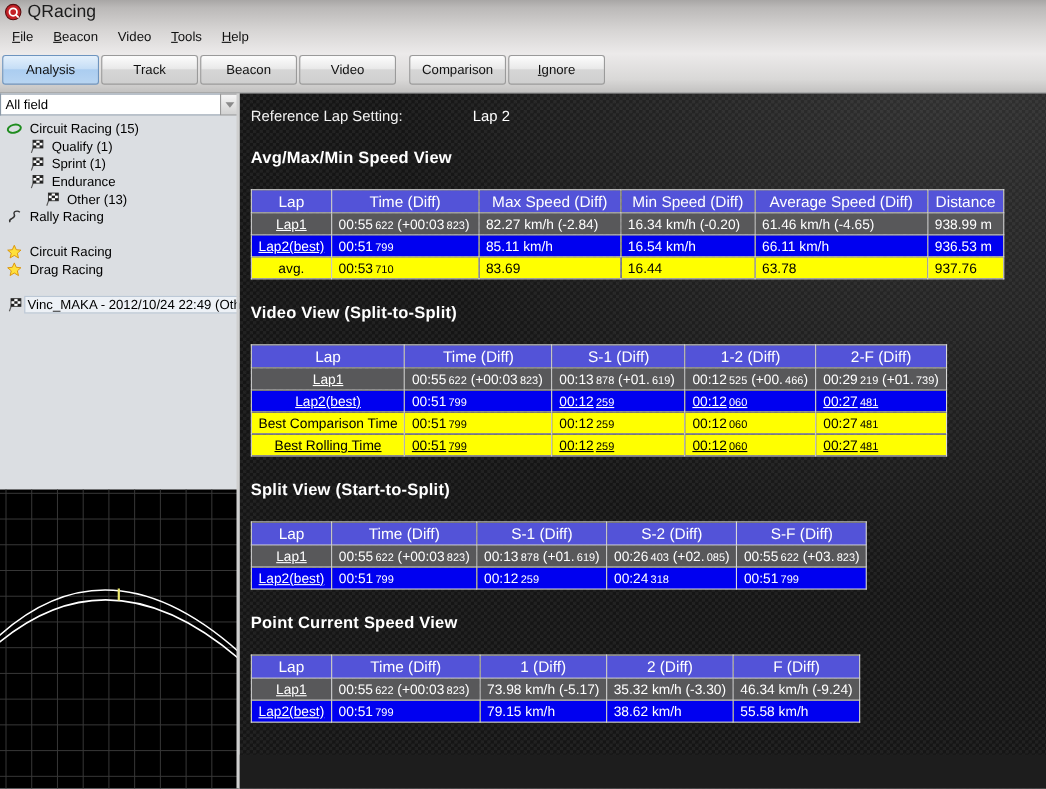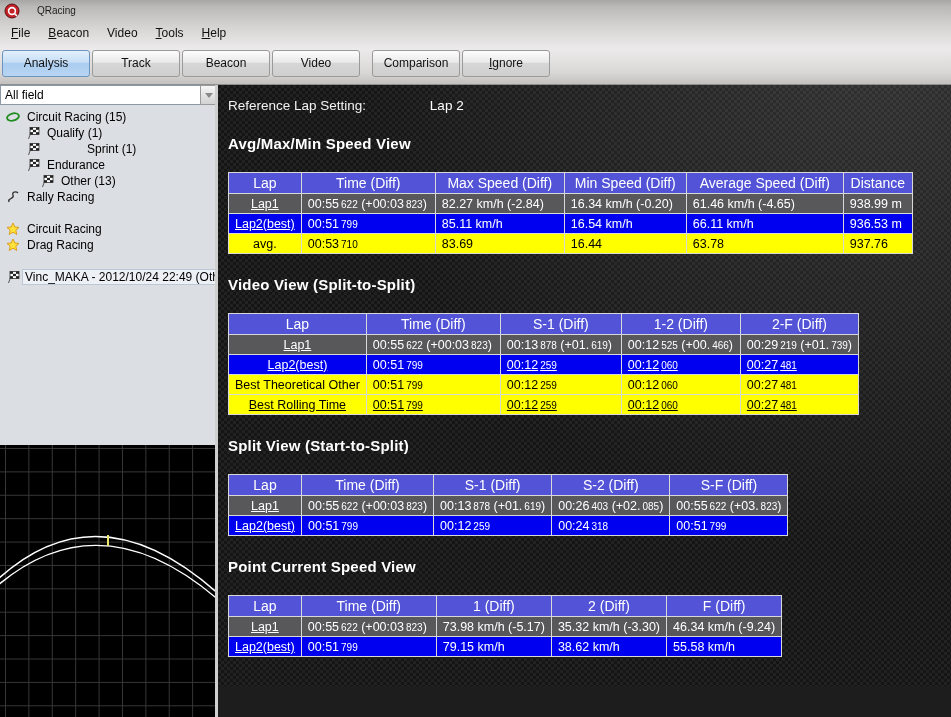--- a/index.html
+++ b/index.html
@@ -9,21 +9,21 @@
     font-family:"Liberation Sans", sans-serif; background:#dcdfe3;
   }
   
   .chrome {
     position:absolute; left:0; top:0; width:951px; height:85px;
     background:linear-gradient(180deg,#a8a6a5 0%,#bbb9b8 8%,#d6d4d3 32%,#eceaea 58%,#d9d8d7 86%,#c2c1c0 100%);
     border-bottom:1px solid #8f8f8f;
   }
   .titlebar { height:21px; display:flex; align-items:center; padding-left:4px; }
   .app-icon { width:16px; height:16px; display:inline-block; margin-right:5px; }
-  .title-text { font-size:10px; color:#1c1c1c;margin-left:12px; }
+  .title-text { font-size:16px; color:#1c1c1c; }
   .menubar { height:24px; display:flex; align-items:center; padding-left:2px; }
   .menu-item { font-size:12px; color:#111; padding:3px 9px; cursor:default; }
   .tabrow { height:38px; display:flex; align-items:center; padding:4px 0 6px 2px; }
   .tab {
     width:88px; height:27px; margin-right:2px; font-size:12px; color:#111;
     display:flex; align-items:center; justify-content:center;
     background:linear-gradient(180deg,#fdfdfd,#e9e9e9 45%,#d6d6d6 50%,#cfcfcf);
     border:1px solid #9a9a9a; border-radius:3px;
   }
   .tab.selected {
@@ -152,21 +152,21 @@
               <rect x="4" y="1.5" width="9" height="7" fill="#fff" stroke="#333" stroke-width="0.8"></rect>
               <rect x="4" y="1.5" width="3" height="2.33" fill="#222"></rect>
               <rect x="10" y="1.5" width="3" height="2.33" fill="#222"></rect>
               <rect x="7" y="3.83" width="3" height="2.33" fill="#222"></rect>
               <rect x="4" y="6.16" width="3" height="2.33" fill="#222"></rect>
               <rect x="10" y="6.16" width="3" height="2.34" fill="#222"></rect>
             </svg>
           </span>
           <span class="tlabel">Qualify (1)</span>
         </div>
-        <div class="tree-item" style="padding-left: 26px; gap: 40px;">
+        <div class="tree-item" style="padding-left: 26px;">
           <span class="ticon">
             <svg viewBox="0 0 14 14">
               <line x1="2.5" y1="13" x2="6.5" y2="2" stroke="#555" stroke-width="1"></line>
               <rect x="4" y="1.5" width="9" height="7" fill="#fff" stroke="#333" stroke-width="0.8"></rect>
               <rect x="4" y="1.5" width="3" height="2.33" fill="#222"></rect>
               <rect x="10" y="1.5" width="3" height="2.33" fill="#222"></rect>
               <rect x="7" y="3.83" width="3" height="2.33" fill="#222"></rect>
               <rect x="4" y="6.16" width="3" height="2.33" fill="#222"></rect>
               <rect x="10" y="6.16" width="3" height="2.34" fill="#222"></rect>
             </svg>
@@ -336,21 +336,21 @@
               <td>00:29<span class="ms">219</span> (+01.<span class="ms">739</span>)</td>
             </tr>
             <tr class="blue">
               <td><span class="lnk">Lap2(best)</span></td>
               <td>00:51<span class="ms">799</span></td>
               <td><span class="lnk">00:12<span class="ms">259</span></span></td>
               <td><span class="lnk">00:12<span class="ms">060</span></span></td>
               <td><span class="lnk">00:27<span class="ms">481</span></span></td>
             </tr>
             <tr class="yellow">
-              <td>Best Theoretical Other</td>
+              <td>Best Comparison Time</td>
               <td>00:51<span class="ms">799</span></td>
               <td>00:12<span class="ms">259</span></td>
               <td>00:12<span class="ms">060</span></td>
               <td>00:27<span class="ms">481</span></td>
             </tr>
             <tr class="yellow">
               <td><span class="lnk">Best Rolling Time</span></td>
               <td><span class="lnk">00:51<span class="ms">799</span></span></td>
               <td><span class="lnk">00:12<span class="ms">259</span></span></td>
               <td><span class="lnk">00:12<span class="ms">060</span></span></td>

